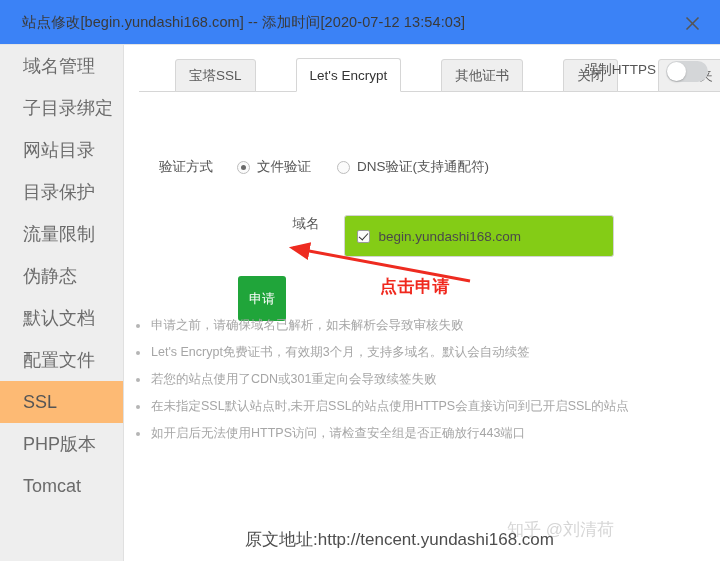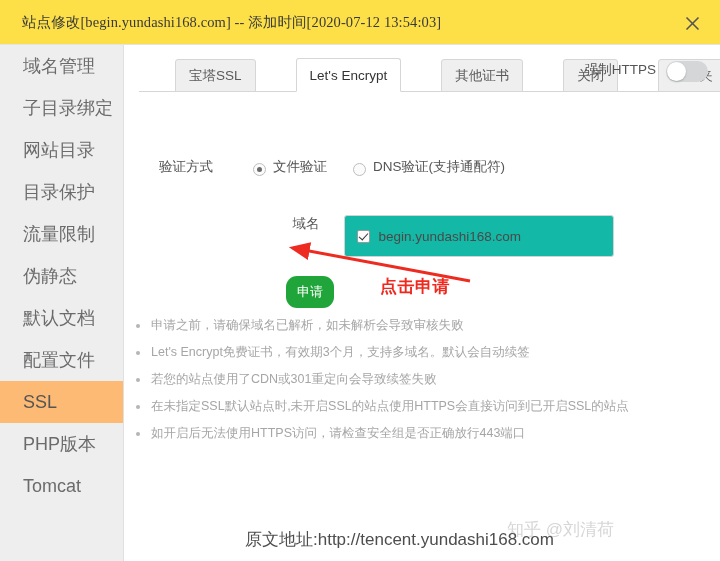--- a/index.html
+++ b/index.html
@@ -14,23 +14,22 @@
     position: relative;
     width: 720px; height: 561px;
     background: #ffffff;
   }
 
   
   .titlebar {
     position: absolute;
     left: 0; top: 0;
     width: 720px; height: 45px;
-    background: #fde047;
+    background: #3b82f6;
     border-bottom: 1px solid #e4e4e4;
-    font-family: Liberation Serif, serif;
   }
   .titlebar-text {
     position: absolute;
     left: 22px; top: 13px;
     font-size: 14.5px;
     color: #3a3a3a;
     white-space: nowrap;
     letter-spacing: .1px;
   }
   .close-btn {
@@ -144,39 +143,38 @@
     box-shadow: 0 1px 2px rgba(0,0,0,.22);
   }
 
   
   .row-verify {
     position: absolute;
     left: 0; top: 113px;
     width: 100%;
     display: flex;
     align-items: center;
-    gap: 16px;
   }
   .field-label {
     width: 88px;
     text-align: right;
     font-size: 13.5px;
     color: #555555;
     white-space: nowrap;
     flex: none;
   }
   .radio-group {
     display: flex;
     align-items: center;
     margin-left: 24px;
     gap: 26px;
   }
   .radio-opt {
     display: flex;
-    align-items: flex-end;
+    align-items: center;
     gap: 7px;
     cursor: pointer;
     font-size: 13.5px;
     color: #555555;
     white-space: nowrap;
   }
   .radio-dot {
     width: 13px; height: 13px;
     border-radius: 50%;
     border: 1px solid #bdbdbd;
@@ -201,21 +199,21 @@
     display: flex;
     align-items: flex-start;
     justify-content: center;
   }
   .domain-box {
     margin-left: 24px;
     width: 270px;
     min-height: 42px;
     border: 1px solid #d3d3d3;
     border-radius: 3px;
-    background: #14b8a6;
+    background: #84cc16;
     display: flex;
     align-items: center;
     padding: 0 12px;
     gap: 9px;
   }
   .checkbox {
     width: 13px; height: 13px;
     border: 1px solid #9a9a9a;
     border-radius: 2px;
     background: #fbfbfb;
@@ -235,31 +233,30 @@
   .domain-text {
     font-size: 13.5px;
     color: #4a4a4a;
     white-space: nowrap;
   }
 
   
   .apply-btn {
     position: absolute;
     left: 113px; top: 231px;
-    width: 48px; height: 32px;
+    width: 48px; height: 45px;
     background: #20a53a;
     border: none;
-    border-radius: 11px;
+    border-radius: 3px;
     color: #ffffff;
     font-size: 13px;
     font-family: "Liberation Sans", "DejaVu Sans", sans-serif;
     cursor: pointer;
     display: flex; align-items: center; justify-content: center;
     padding: 0;
-    margin-left: 48px;
   }
 
   
   .annot-svg {
     position: absolute;
     left: 0; top: 0;
     width: 595px; height: 516px;
     pointer-events: none;
     overflow: visible;
   }

